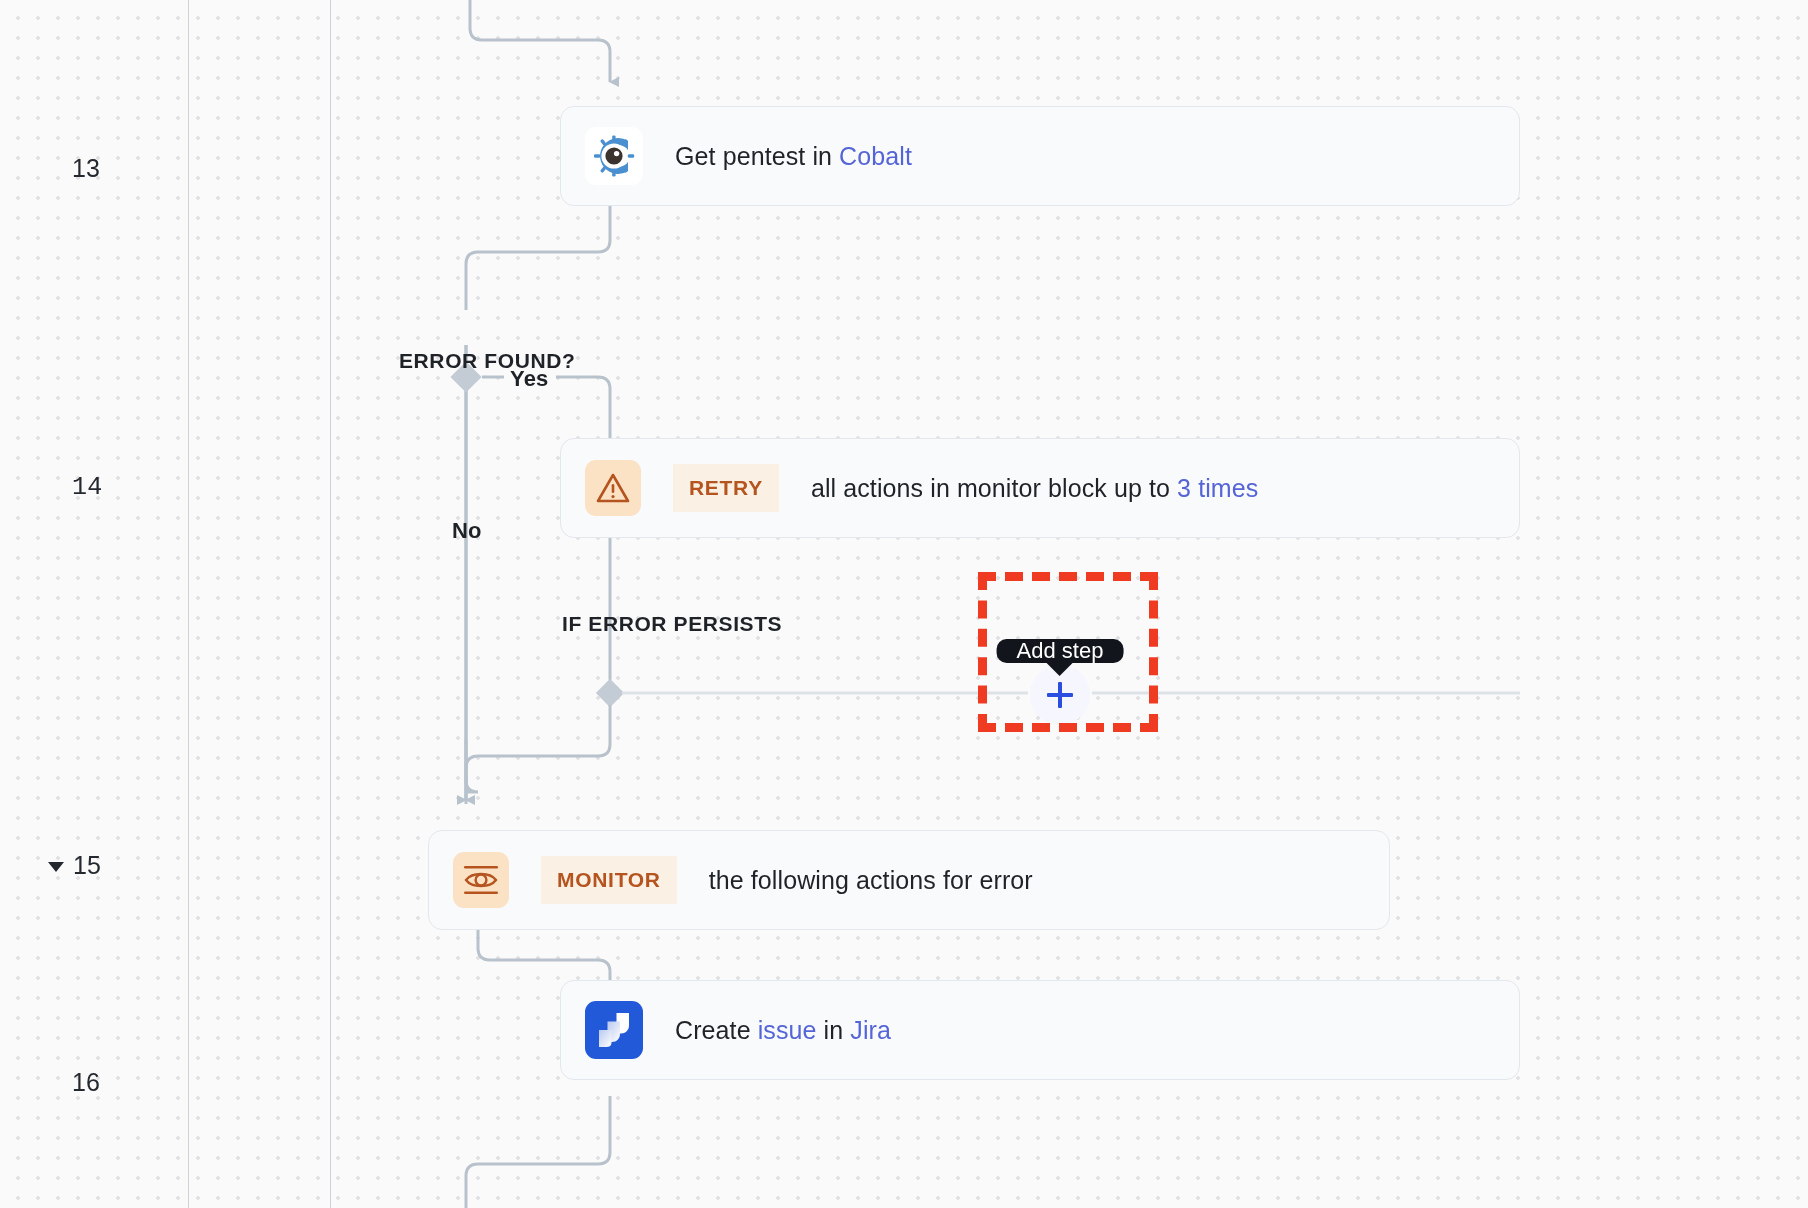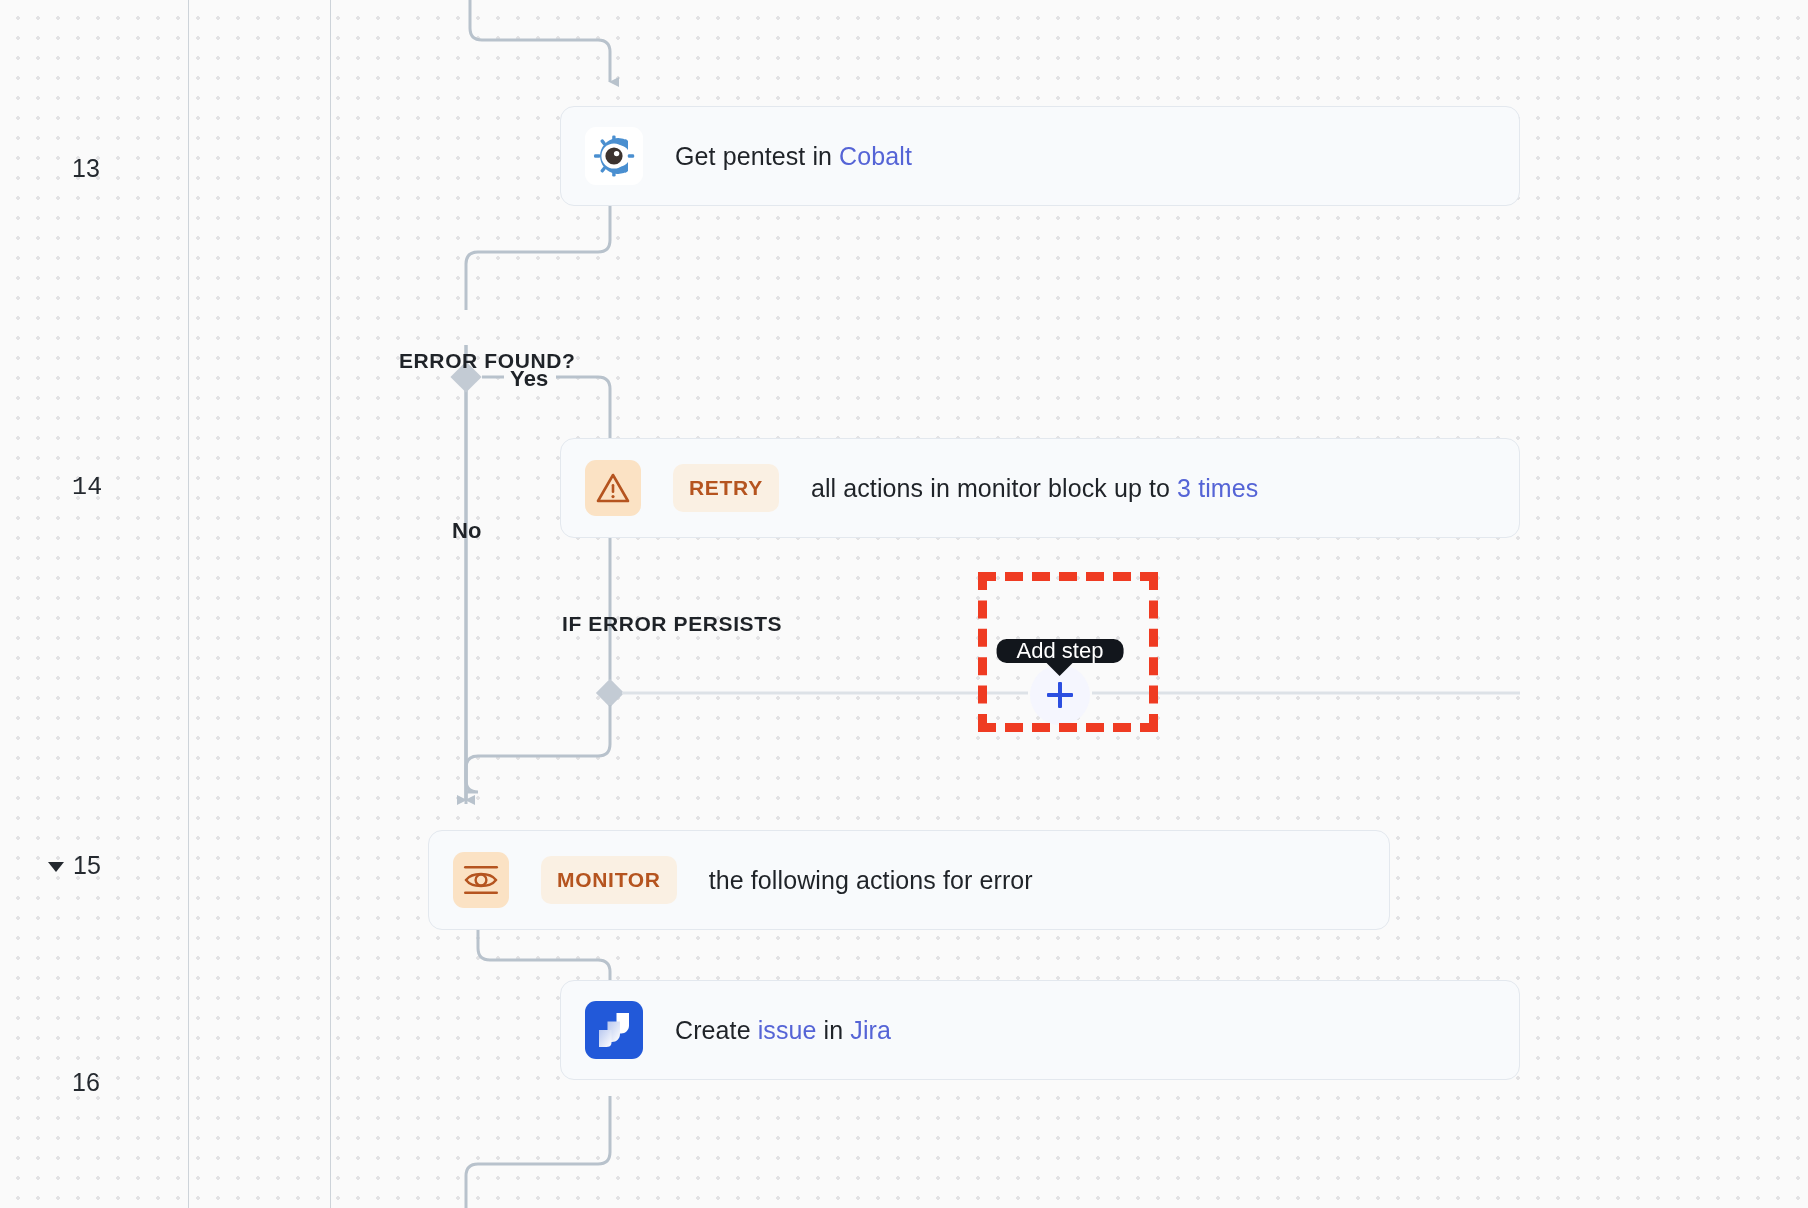--- a/index.html
+++ b/index.html
@@ -100,21 +100,21 @@
     flex: 0 0 auto;
   }
 
   .kw-badge {
     background: #faf0e3;
     color: #b5541f;
     font-size: 21px;
     font-weight: 700;
     letter-spacing: .7px;
     padding: 12px 16px;
-    border-radius: 10px;
+    border-radius: 0;
     flex: 0 0 auto;
   }
 
   
   .branch-label {
     position: absolute;
     font-size: 21px;
     font-weight: 700;
     color: #1f2328;
     letter-spacing: .6px;

